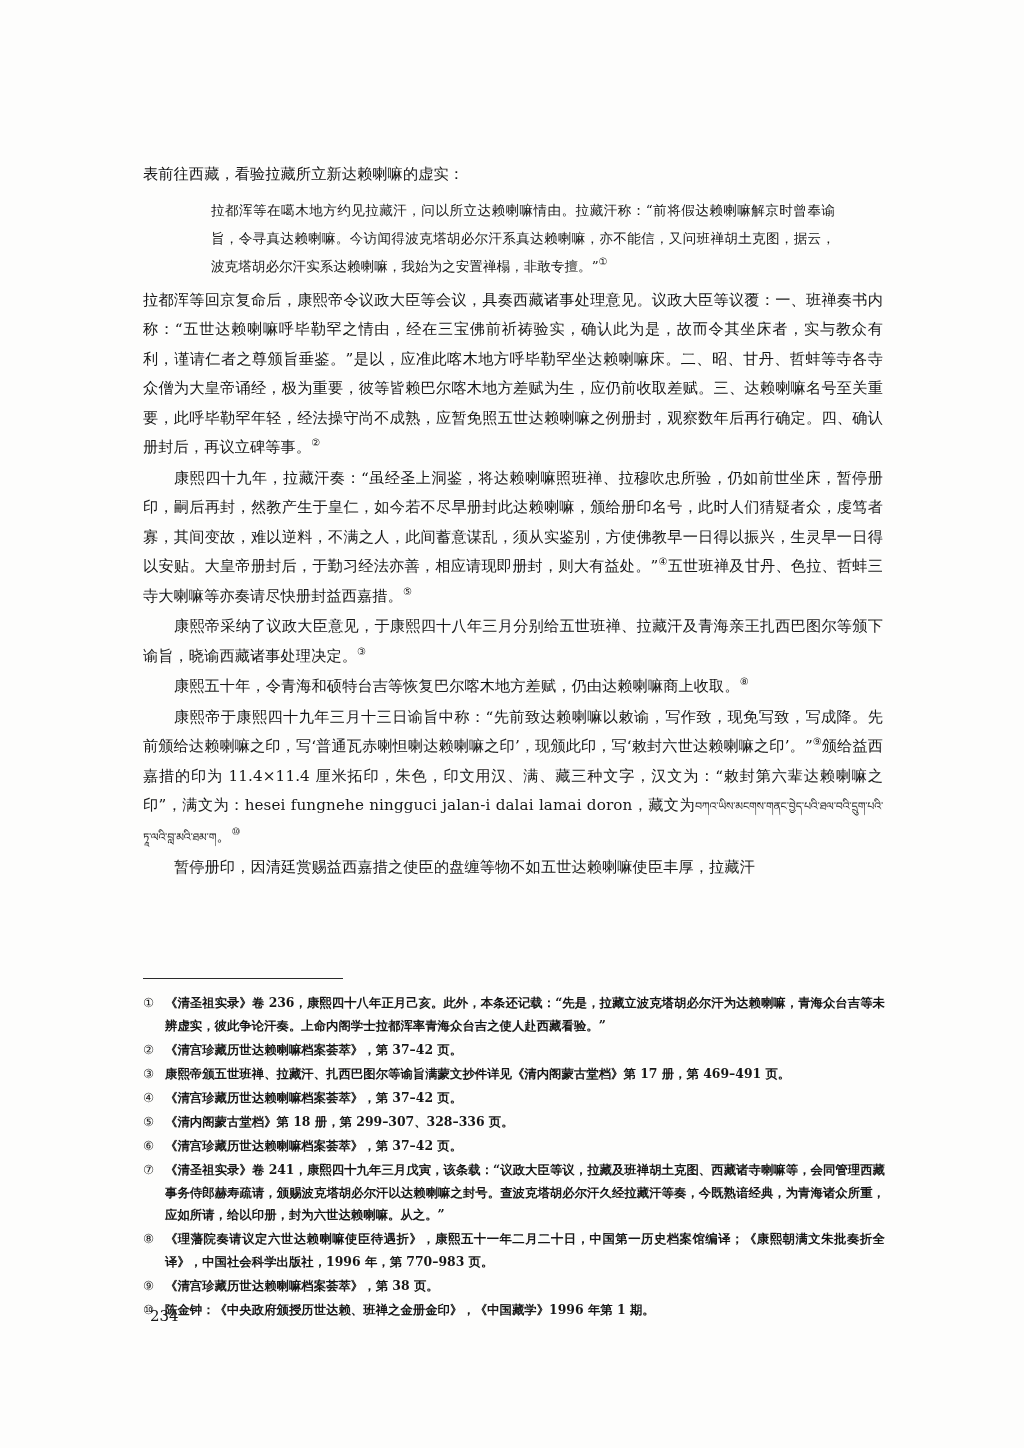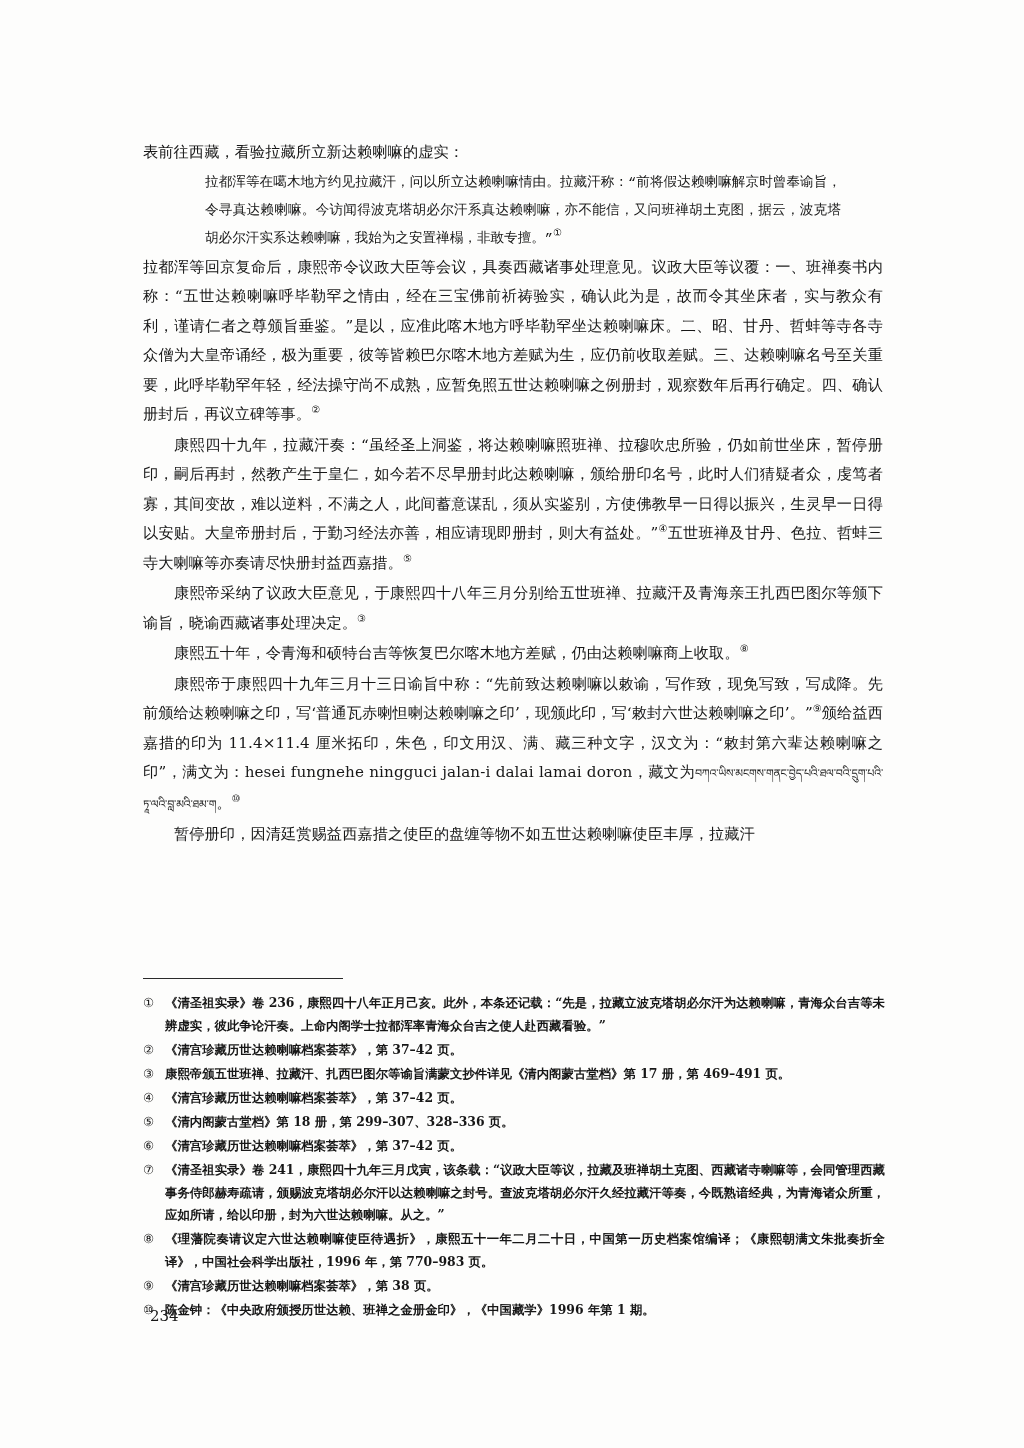--- a/index.html
+++ b/index.html
@@ -12,42 +12,41 @@
     width: 1024px;
     height: 1448px;
     background: #fdfdfc;
     font-family: "DejaVu Serif", "Liberation Serif", serif;
     color: #171717;
     overflow: hidden;
   }
   .content {
     position: absolute;
     left: 143px;
-    top: 138px;
+    top: 160px;
     width: 740px;
   }
   p.body {
     margin: 0 0 1px 0;
     font-size: 15.2px;
     line-height: 29.5px;
     text-align: justify;
     text-justify: inter-character;
     letter-spacing: 0.1px;
   }
   p.indent {
     text-indent: 31px;
   }
   .quote-block {
-    margin: 0;
+    margin: 6px;
     padding: 0 42px 0 62px;
     font-size: 13.6px;
     line-height: 28px;
     text-align: justify;
     text-justify: inter-character;
-    font-family: Liberation Mono, monospace;
   }
   .sup {
     font-size: 10px;
     vertical-align: super;
     line-height: 0;
   }
   .tib {
     font-family: "DejaVu Sans", sans-serif;
     font-size: 11px;
     letter-spacing: -0.2px;

